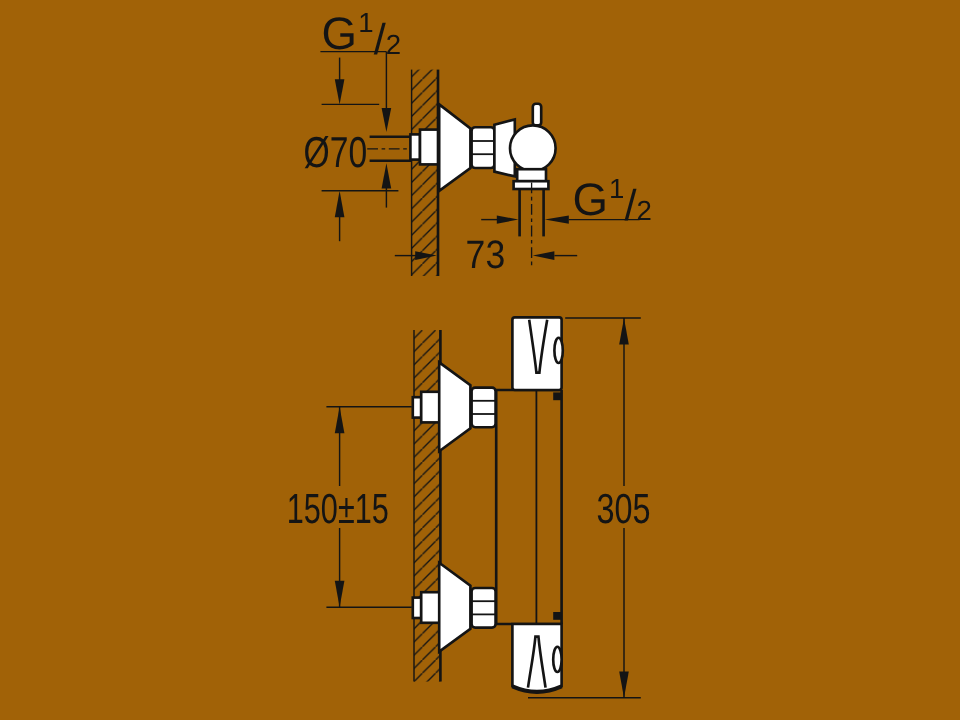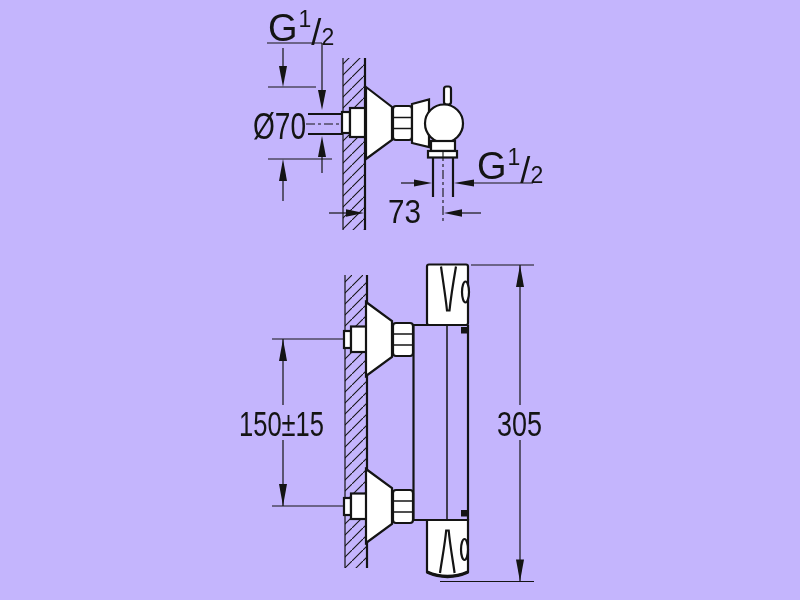--- a/index.html
+++ b/index.html
@@ -1,16 +1,16 @@
 <!DOCTYPE html>
 <html><head>
 <meta charset="utf-8">
 <style>
   html,body{margin:0;padding:0;background:#ffffff;}
-  .stage{position:relative;width:800px;height:600px;background:#c4b5fd;overflow:hidden;}
+  .stage{position:relative;width:800px;height:600px;background:#a16207;overflow:hidden;}
   svg{position:absolute;left:0;top:0;}
   svg text{font-family:"Liberation Sans", sans-serif;fill:#141414;}
   .ln{stroke:#141414;fill:none;}
   .bold{stroke-width:2.2;}
   .med{stroke-width:1.5;}
   .thin{stroke-width:1.2;}
   .dim{stroke:#141414;stroke-width:1.2;fill:none;}
   .cl{stroke:#141414;stroke-width:1.1;fill:none;stroke-dasharray:9 3 3 3;}
   .part{fill:#ffffff;stroke:#141414;stroke-width:2.2;}
   .arrow{fill:#141414;stroke:none;}

